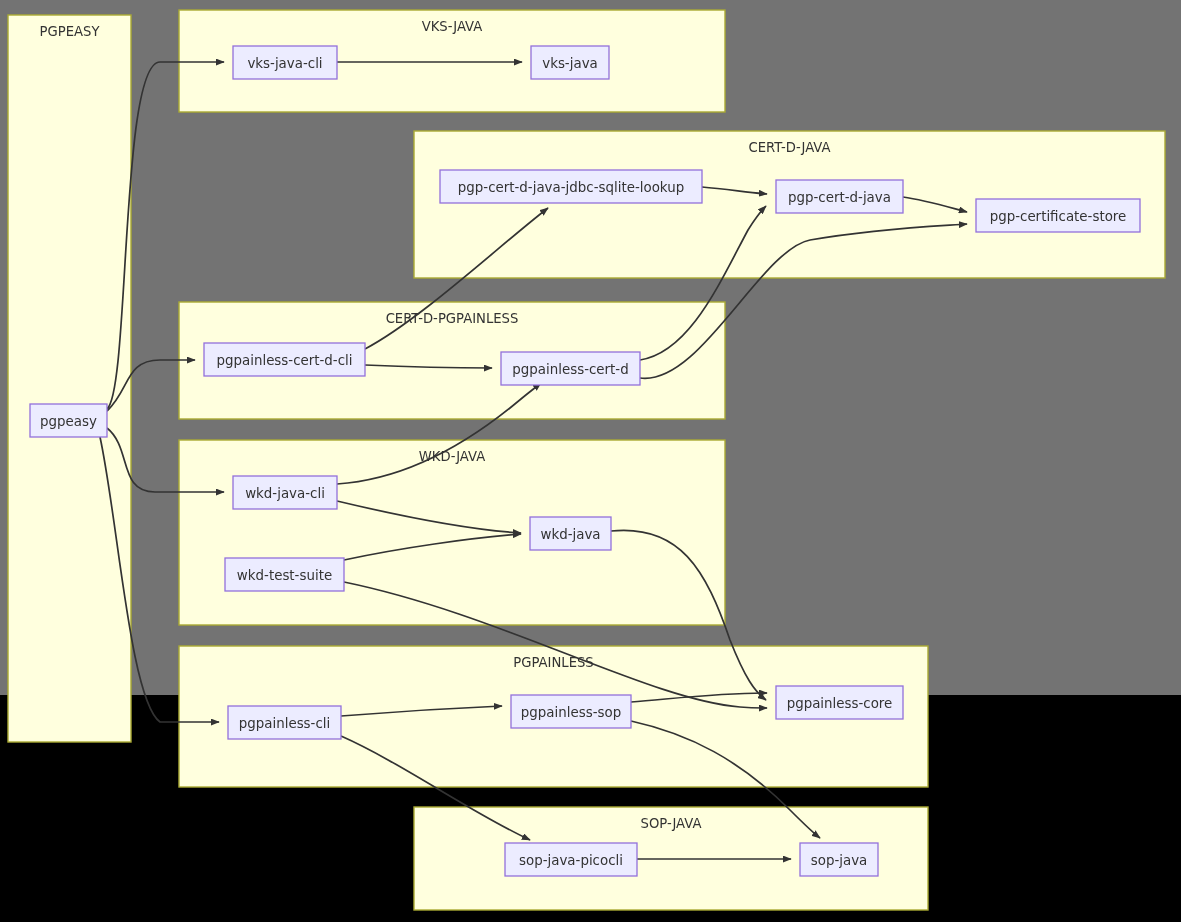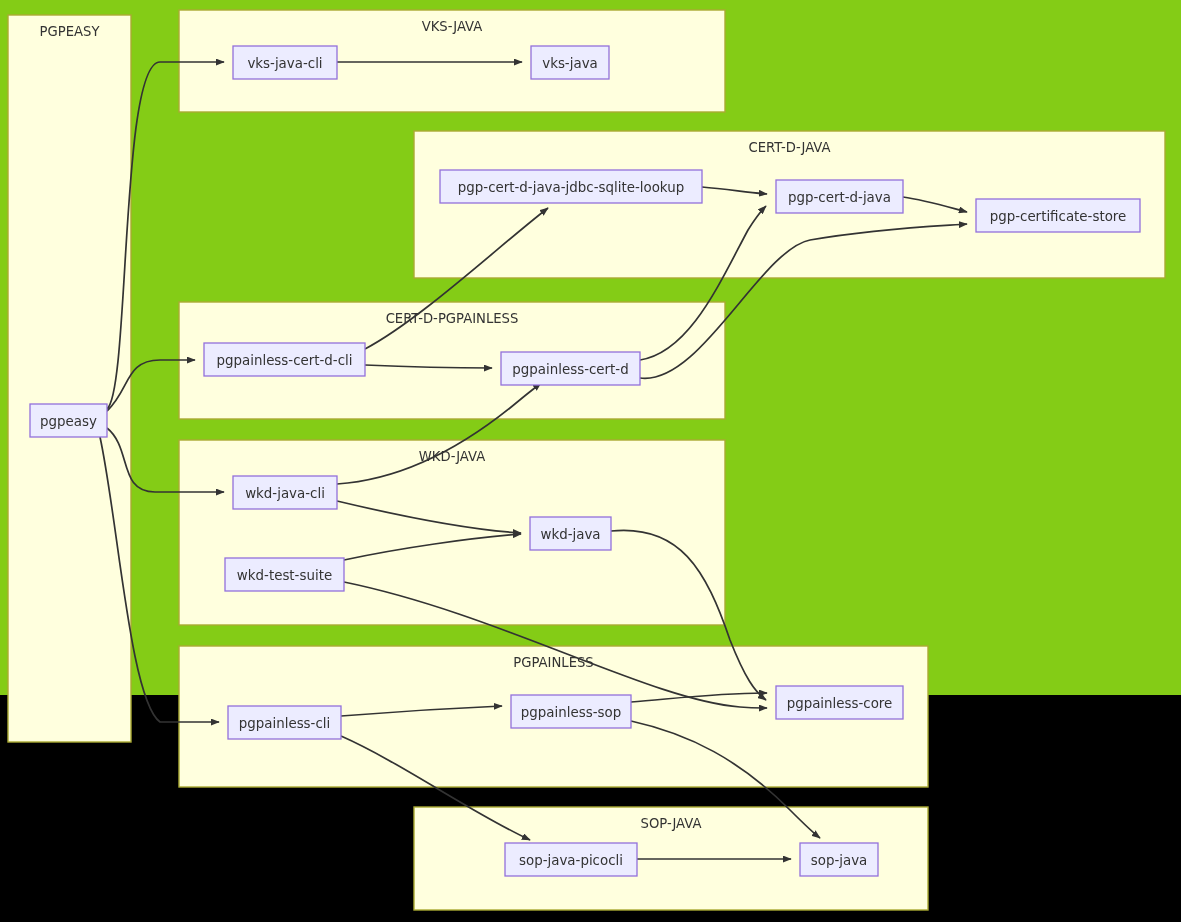--- a/index.html
+++ b/index.html
@@ -10,21 +10,21 @@
   body {
     width: 1181px;
     height: 922px;
     font-family: "DejaVu Sans", "Liberation Sans", sans-serif;
     overflow: hidden;
   }
   #diagram-root {
     position: relative;
     width: 1181px;
     height: 695px;
-    background: #84cc16;
+    background: #737373;
   }
   svg#graph {
     display: block;
     width: 1181px;
     height: 922px;
   }
   .cluster-rect {
     fill: #ffffde;
     stroke: #aaaa33;
     stroke-width: 1.4px;

